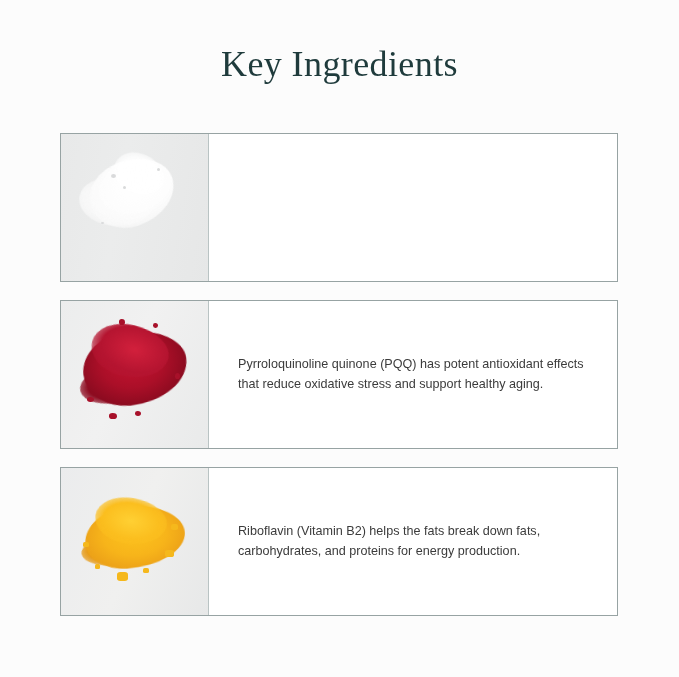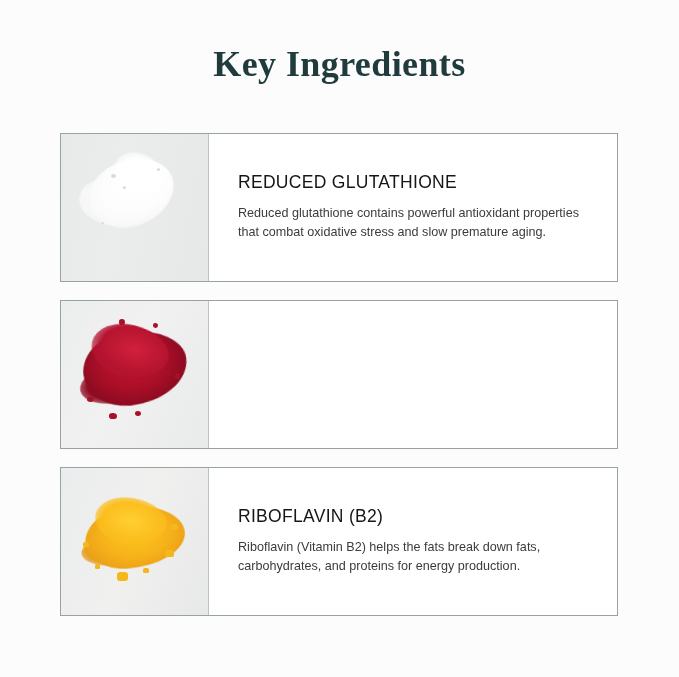--- a/index.html
+++ b/index.html
@@ -21,21 +21,21 @@
     box-sizing: border-box;
   }
   .page-title {
     position: absolute;
     top: 45px;
     left: 0;
     width: 679px;
     text-align: center;
     font-family: "Liberation Serif", "DejaVu Serif", serif;
     font-size: 36px;
-    font-weight: 700;
+    font-weight: 400;
     letter-spacing: 0.4px;
     color: #1f3b3c;
     line-height: 1.1;
   }
   .cards {
     position: absolute;
     top: 133px;
     left: 60px;
     width: 558px;
   }
@@ -194,59 +194,55 @@
       <div class="card-media bg-white-paper">
         <div class="media-inner">
           <div class="powder powder-white-b"></div>
           <div class="powder powder-white-a"></div>
           <div class="powder powder-white-c"></div>
           <div class="powder-white-speck" style="left:50px;top:40px;width:5px;height:4px;"></div>
           <div class="powder-white-speck" style="left:62px;top:52px;width:3px;height:3px;"></div>
           <div class="powder-white-speck" style="left:40px;top:88px;width:3px;height:2px;"></div>
           <div class="powder-white-speck" style="left:96px;top:34px;width:3px;height:3px;"></div>
         </div>
-      </div>
-      <div class="card-body">
-        <div class="card-heading">REDUCED GLUTATHIONE</div>
-        <div class="card-desc">Reduced glutathione contains powerful antioxidant properties that combat oxidative stress and slow premature aging.</div>
       </div>
     </div>
 
     <div class="card">
       <div class="card-media bg-plain-paper">
         <div class="media-inner">
           <div class="powder powder-red-c"></div>
           <div class="powder powder-red-a"></div>
           <div class="powder powder-red-b"></div>
           <div class="red-fleck" style="left:58px;top:18px;width:6px;height:6px;"></div>
           <div class="red-fleck" style="left:92px;top:22px;width:5px;height:5px;"></div>
           <div class="red-fleck" style="left:26px;top:96px;width:7px;height:5px;"></div>
           <div class="red-fleck" style="left:114px;top:72px;width:5px;height:6px;"></div>
           <div class="red-fleck" style="left:48px;top:112px;width:8px;height:6px;"></div>
           <div class="red-fleck" style="left:74px;top:110px;width:6px;height:5px;"></div>
         </div>
       </div>
       <div class="card-body">
+        <div class="card-desc">Pyrroloquinoline quinone (PQQ) has potent antioxidant effects that reduce oxidative stress and support healthy aging.</div>
       </div>
     </div>
 
     <div class="card">
       <div class="card-media bg-warm-paper">
         <div class="media-inner">
           <div class="powder powder-yellow-c"></div>
           <div class="powder powder-yellow-a"></div>
           <div class="powder powder-yellow-b"></div>
           <div class="yellow-fleck" style="left:110px;top:56px;width:7px;height:6px;"></div>
           <div class="yellow-fleck" style="left:104px;top:82px;width:9px;height:7px;"></div>
           <div class="yellow-fleck" style="left:56px;top:104px;width:11px;height:9px;"></div>
           <div class="yellow-fleck" style="left:22px;top:74px;width:6px;height:5px;"></div>
           <div class="yellow-fleck" style="left:34px;top:96px;width:5px;height:5px;"></div>
           <div class="yellow-fleck" style="left:82px;top:100px;width:6px;height:5px;"></div>
         </div>
       </div>
       <div class="card-body">
-        <div class="card-heading">RIBOFLAVIN (B2)</div>
         <div class="card-desc">Riboflavin (Vitamin B2) helps the fats break down fats, carbohydrates, and proteins for energy production.</div>
       </div>
     </div>
 
   </div>
 </div>
 
 </body></html>

